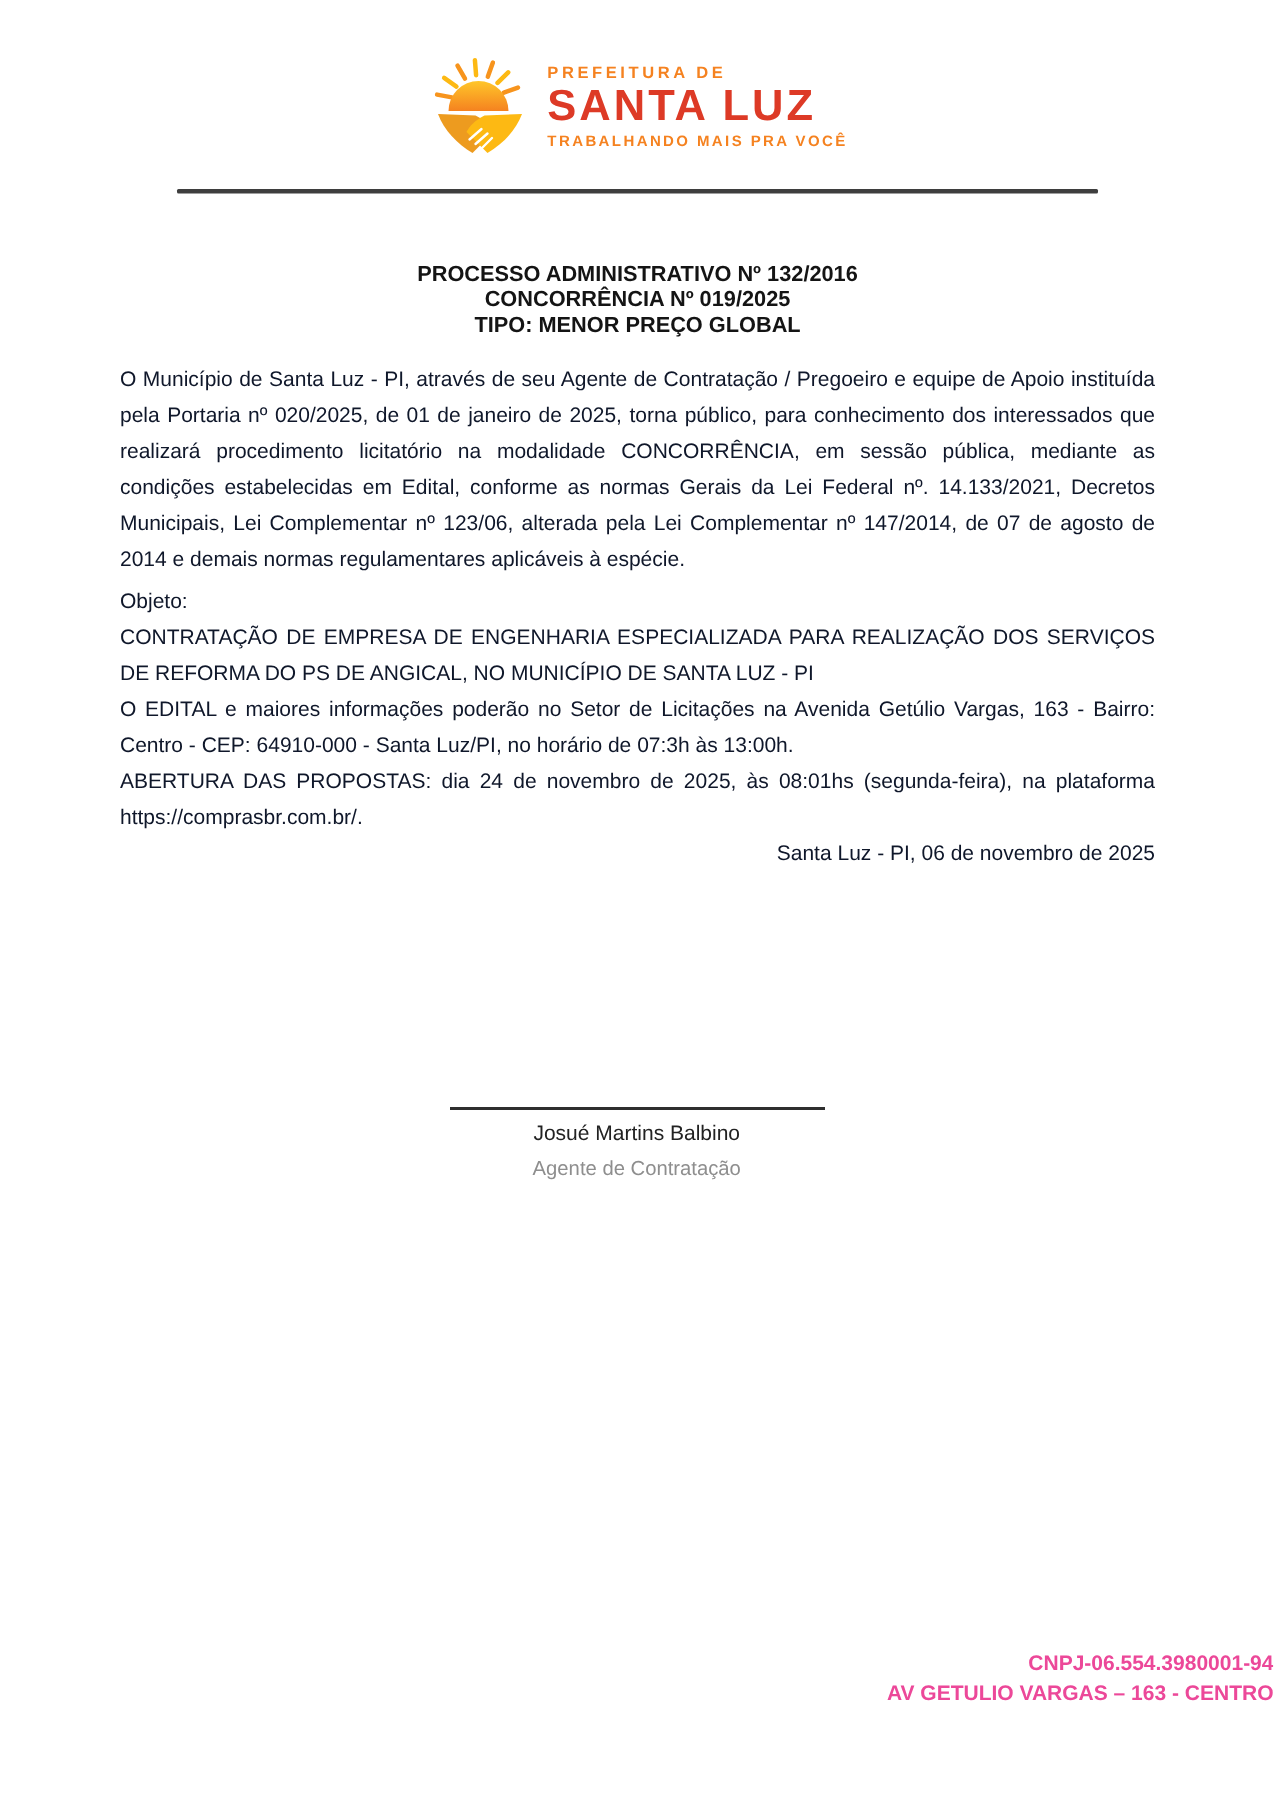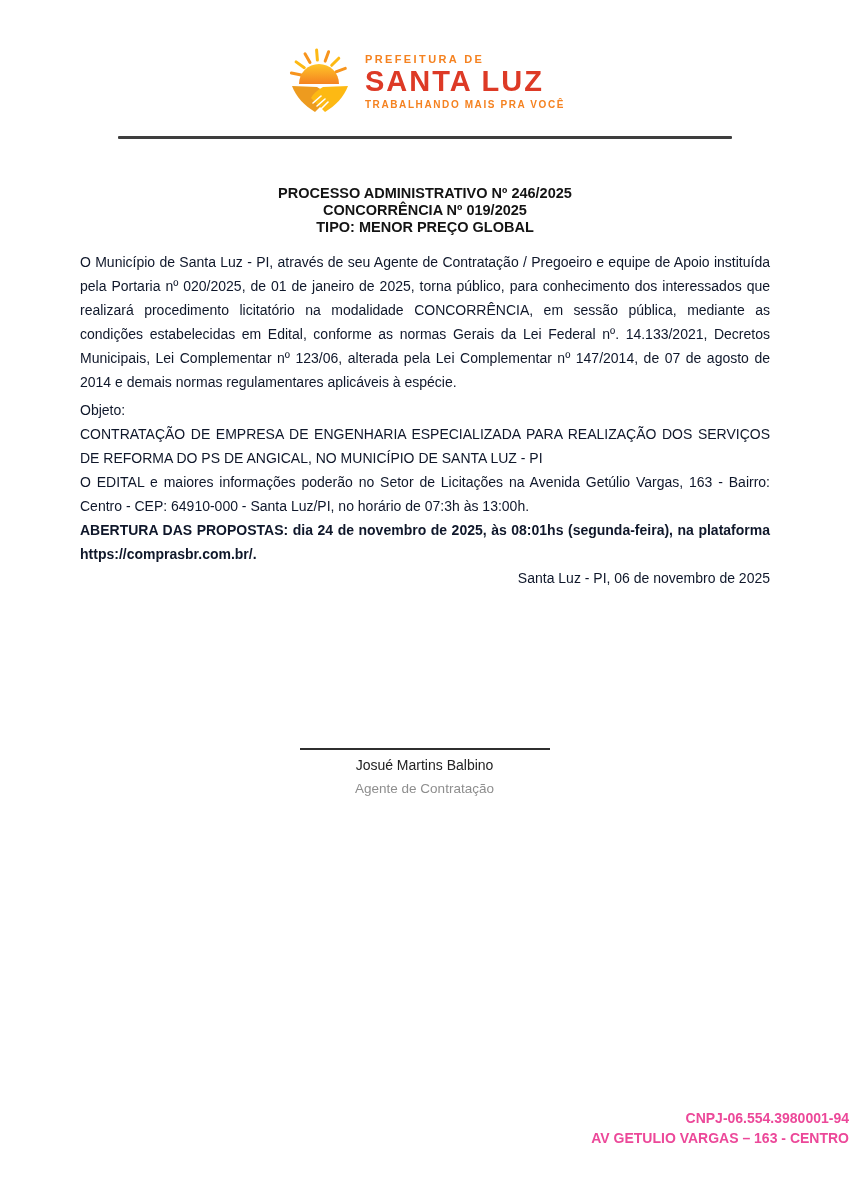--- a/index.html
+++ b/index.html
@@ -5,21 +5,21 @@
   * { box-sizing: border-box; }
   html, body { margin: 0; padding: 0; background: #ffffff; }
   .page {
     position: relative;
     width: 849px;
     height: 1178px;
     background: #ffffff;
     font-family: "Liberation Sans", sans-serif;
     color: #2b2b2b;
     overflow: hidden;
-    margin: 14px auto;
+    margin: 4px auto;
   }
 
   
   .letterhead {
     position: absolute;
     top: 26px; left: 0;
     width: 100%;
     display: flex;
     justify-content: center;
     align-items: flex-start;
@@ -79,21 +79,21 @@
     top: 236px; left: 80px;
     width: 690px;
     font-size: 14px;
     line-height: 24px;
     color: #0f172a;
   }
   .content p { margin: 0; }
   .justify { text-align: justify; }
   .p-objeto  { margin-top: 4px; }
   .p-edital  { margin-top: 6px; }
-  .p-abertura{ margin-top: 3px; font-weight: bold; }
+  .p-abertura{ margin-top: 3px; }
   .dateline  { margin-top: 58px; text-align: right; }
 
   
   .signature {
     position: absolute;
     top: 734px; left: 0;
     width: 100%;
     text-align: center;
     font-size: 14px;
   }
@@ -156,21 +156,21 @@
     <div class="logo-text">
       <div class="logo-pref">PREFEITURA DE</div>
       <div class="logo-city">SANTA LUZ</div>
       <div class="logo-slogan">TRABALHANDO MAIS PRA VOCÊ</div>
     </div>
   </header>
 
   <div class="header-rule"></div>
 
   <div class="title-block">
-    <div>PROCESSO ADMINISTRATIVO Nº 246/2025</div>
+    <div>PROCESSO ADMINISTRATIVO Nº 132/2016</div>
     <div>CONCORRÊNCIA Nº 019/2025</div>
     <div>TIPO: MENOR PREÇO GLOBAL</div>
   </div>
 
   <div class="content">
     <p class="justify">O Município de Santa Luz - PI, através de seu Agente de Contratação / Pregoeiro e equipe de Apoio instituída pela Portaria nº 020/2025, de 01 de janeiro de 2025, torna público, para conhecimento dos interessados que realizará procedimento licitatório na modalidade CONCORRÊNCIA, em sessão pública, mediante as condições estabelecidas em Edital, conforme as normas Gerais da Lei Federal nº. 14.133/2021, Decretos Municipais, Lei Complementar nº 123/06, alterada pela Lei Complementar nº 147/2014, de 07 de agosto de 2014 e demais normas regulamentares aplicáveis à espécie.</p>
 
     <div class="p-objeto">
       <div>Objeto:</div>
       <div class="justify">CONTRATAÇÃO DE EMPRESA DE ENGENHARIA ESPECIALIZADA PARA REALIZAÇÃO DOS SERVIÇOS DE REFORMA DO PS DE ANGICAL, NO MUNICÍPIO DE SANTA LUZ - PI</div>

